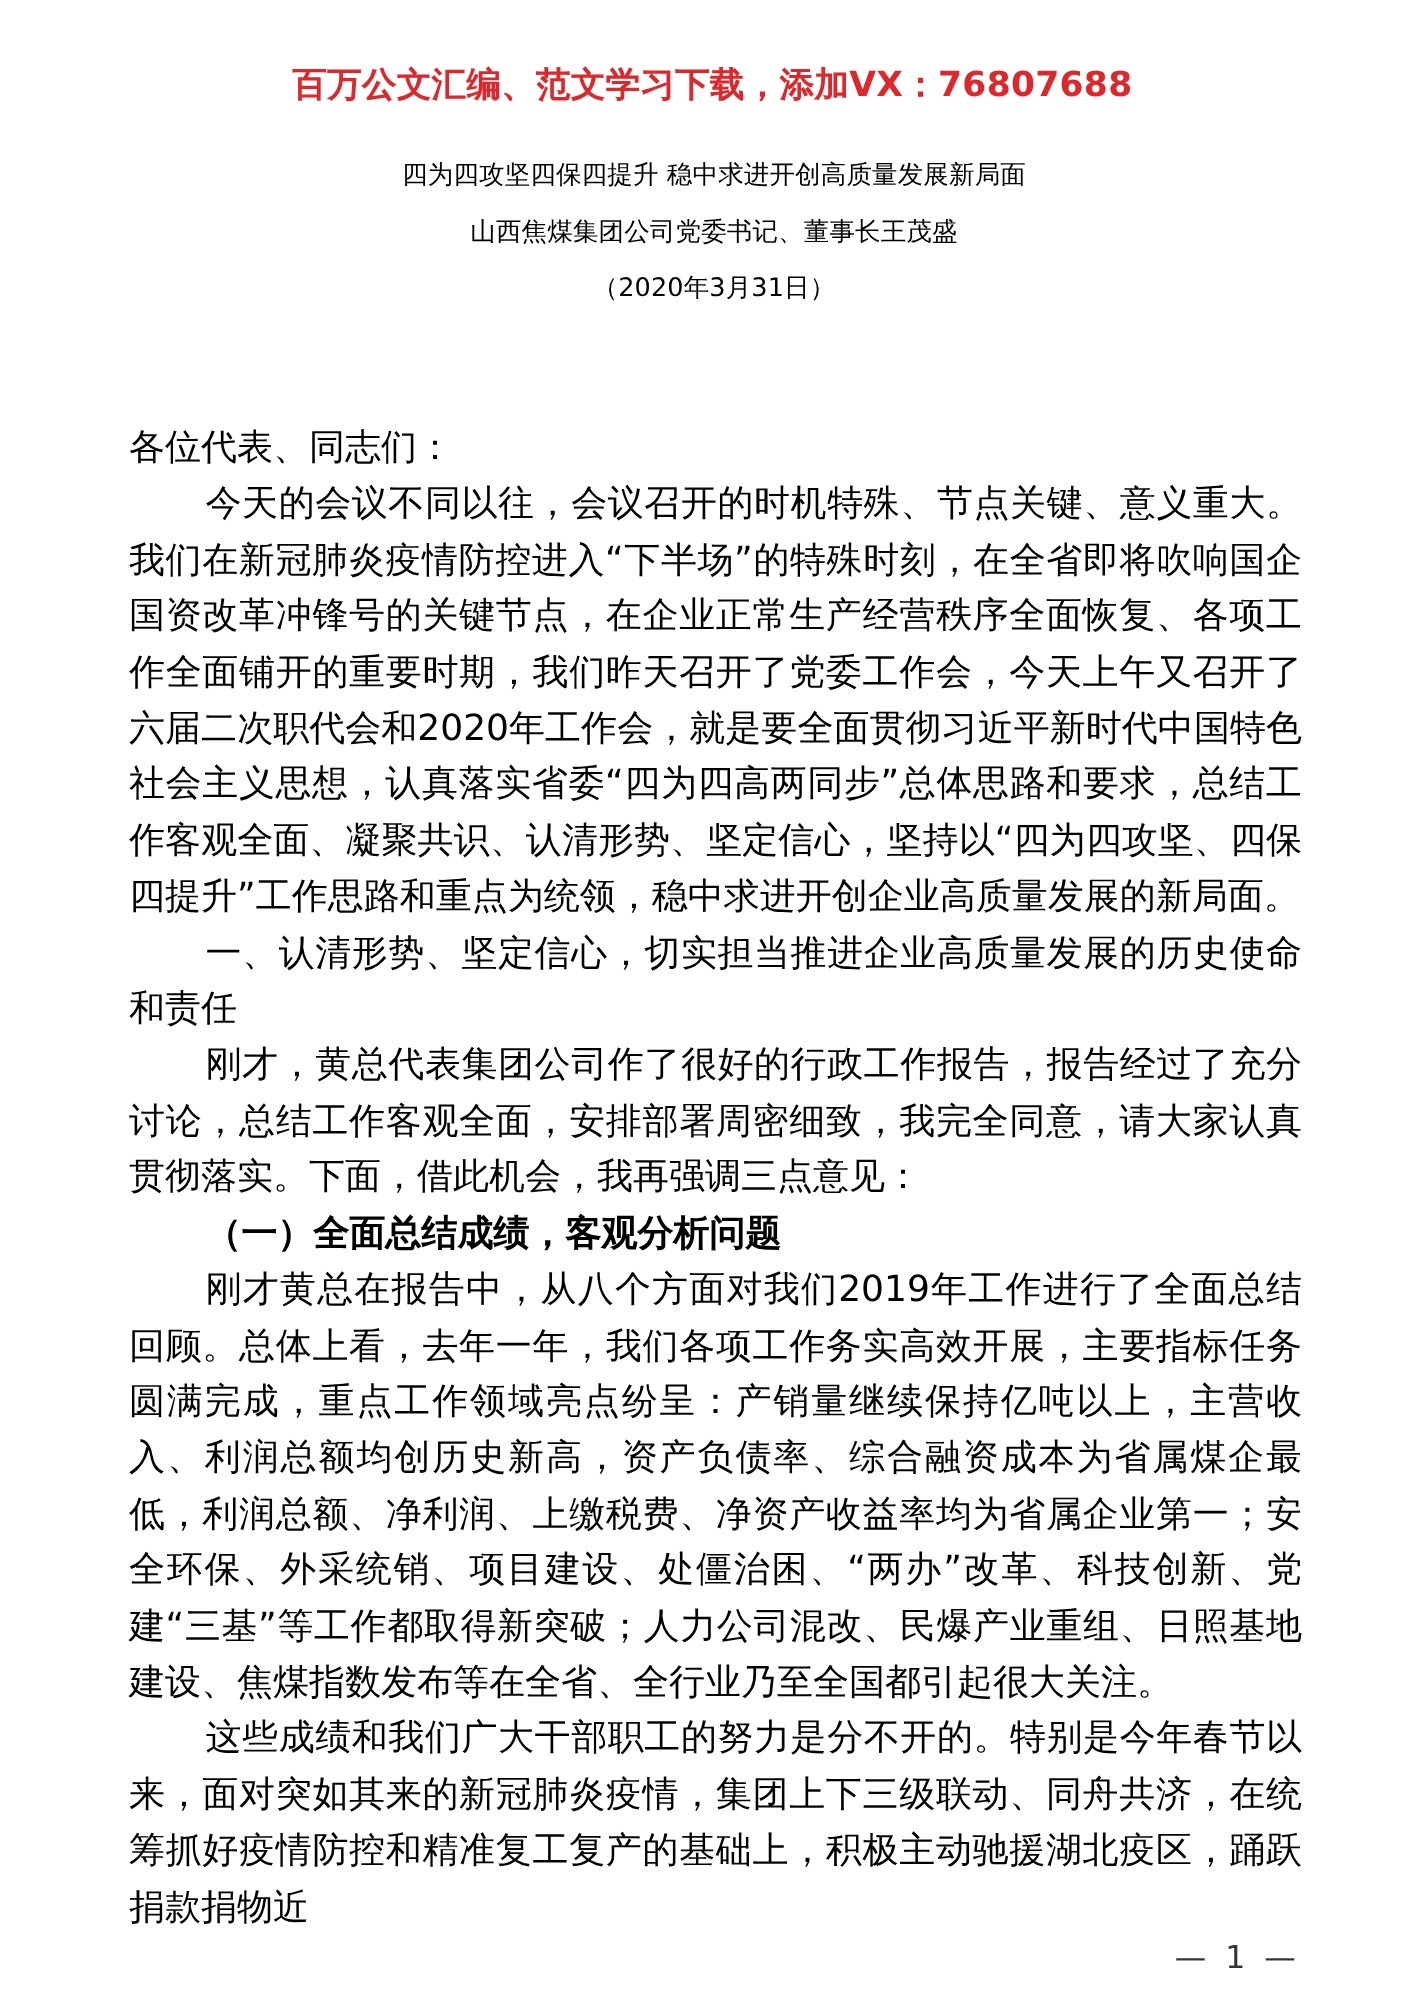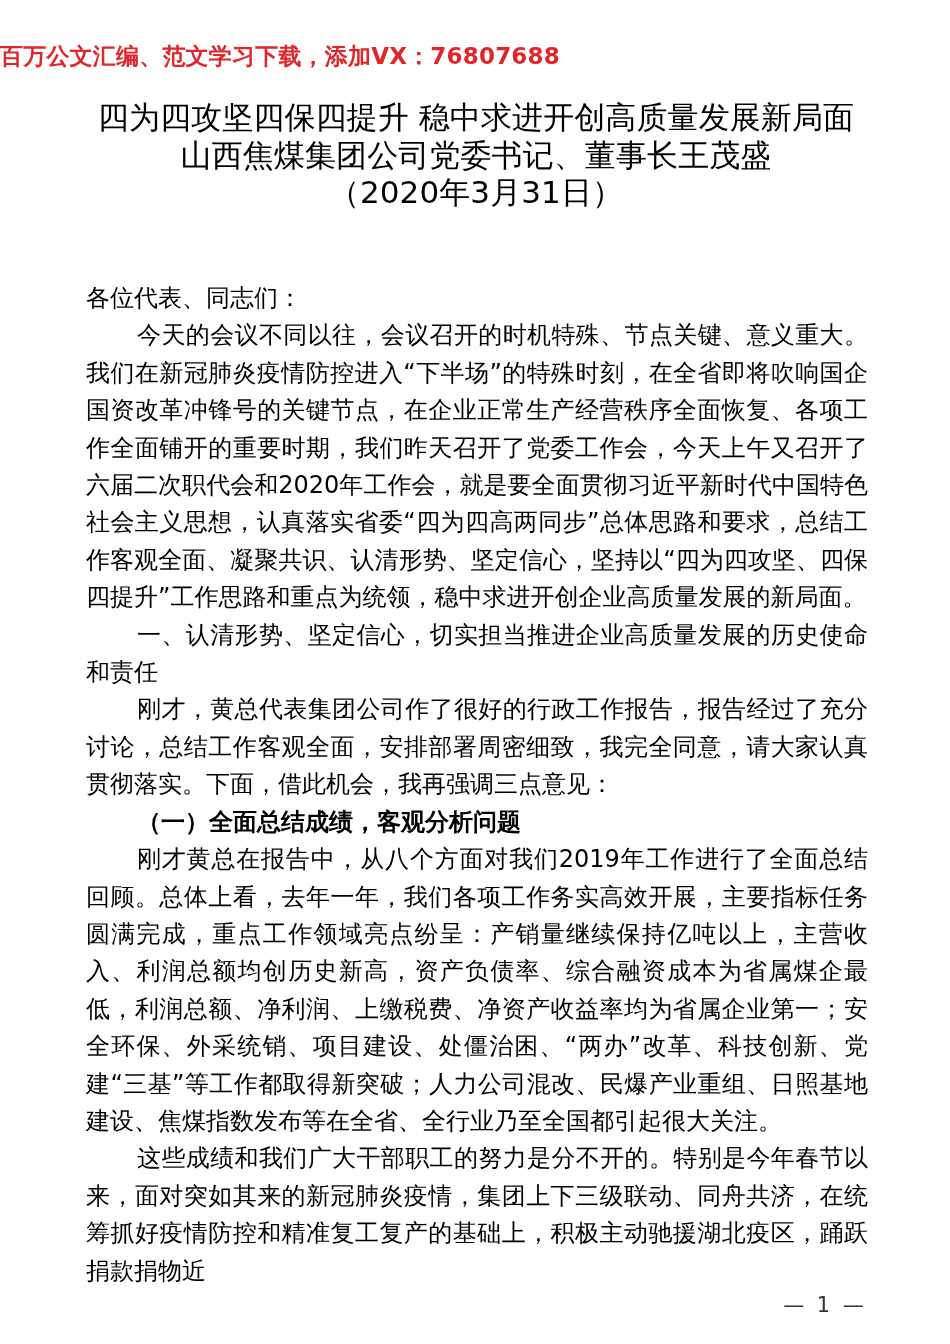--- a/index.html
+++ b/index.html
@@ -20,38 +20,38 @@
     height: 1344px;
     box-sizing: border-box;
   }
 
   
   .promo-banner {
     position: absolute;
     top: 41px;
     left: 0;
     width: 950px;
-    text-align: left;
+    text-align: center;
     color: #e0262b;
     font-size: 23px;
     font-weight: 700;
     letter-spacing: 0.2px;
     white-space: nowrap;
   }
 
   
   .title-block {
     position: absolute;
     top: 99px;
     left: 85px;
     width: 782px;
     text-align: center;
   }
   .title-line {
-    font-size: 31px;
+    font-size: 17px;
     line-height: 37.5px;
     color: #000;
     font-weight: 400;
     white-space: nowrap;
     letter-spacing: 0.1px;
   }
 
   
   .body-block {
     position: absolute;

